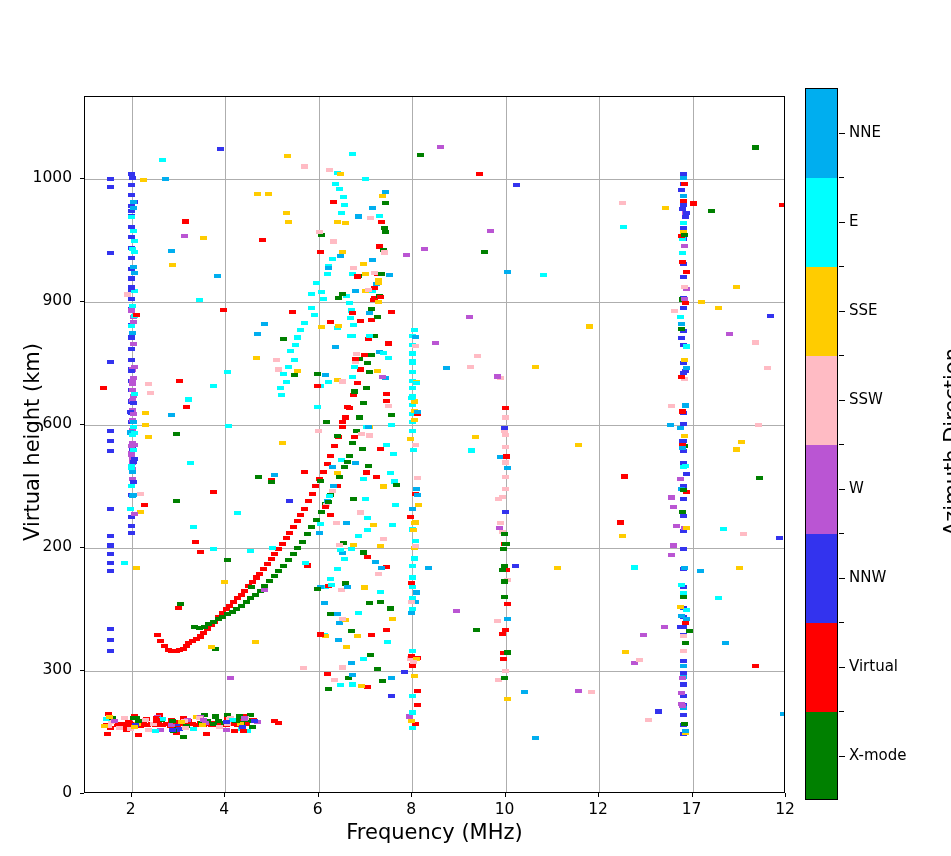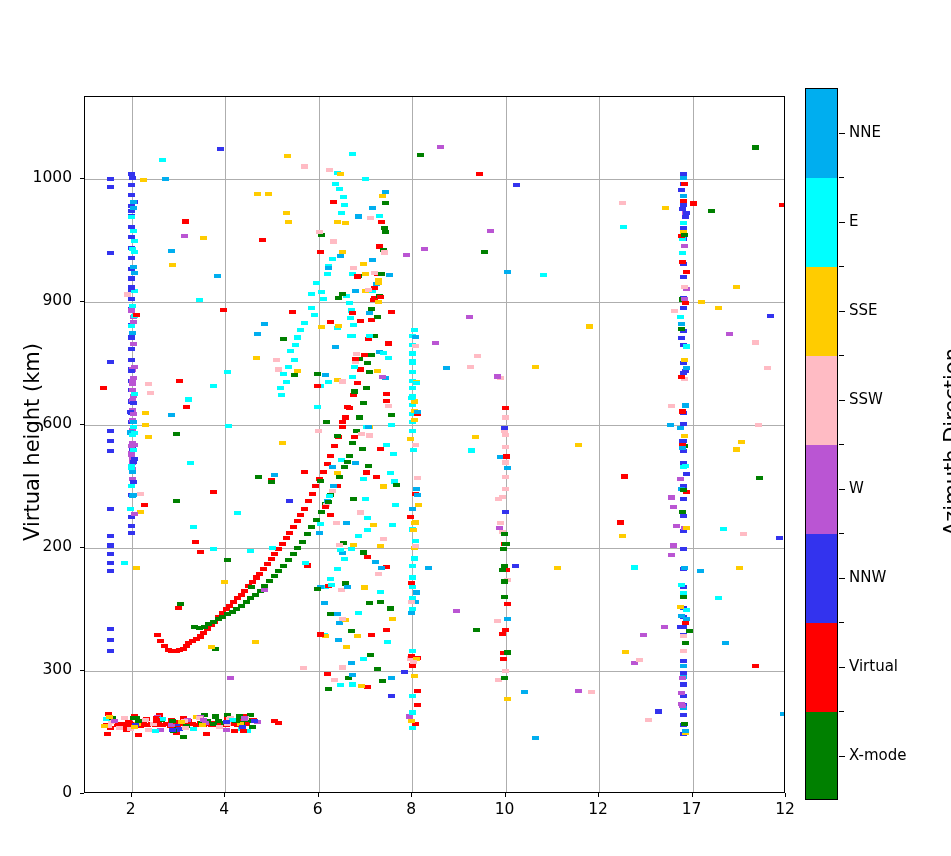--- a/index.html
+++ b/index.html
@@ -1118,20 +1118,21 @@
       <div class="tick y" style="top: 546.9px;"></div>
       <div class="ytlabel" style="top: 546.9px;">200</div>
       <div class="tick y" style="top: 423.9px;"></div>
       <div class="ytlabel" style="top: 423.9px;">600</div>
       <div class="tick y" style="top: 300.9px;"></div>
       <div class="ytlabel" style="top: 300.9px;">900</div>
       <div class="tick y" style="top: 177.8px;"></div>
       <div class="ytlabel" style="top: 177.8px;">1000</div>
     </div>
 
+  <div id="xlabel">Frequency (MHz)</div>
   <div id="ylabel">Virtual height (km)</div>
 
   <div id="cbar">
       <div class="cseg" style="top: 0px; height: 89.6px; background: rgb(0, 174, 239);"></div>
       <div class="cseg" style="top: 89px; height: 89.6px; background: rgb(0, 255, 255);"></div>
       <div class="cseg" style="top: 178px; height: 89.6px; background: rgb(255, 204, 0);"></div>
       <div class="cseg" style="top: 267px; height: 89.6px; background: rgb(255, 187, 196);"></div>
       <div class="cseg" style="top: 356px; height: 89.6px; background: rgb(186, 85, 211);"></div>
       <div class="cseg" style="top: 445px; height: 89.6px; background: rgb(51, 51, 238);"></div>
       <div class="cseg" style="top: 534px; height: 89.6px; background: rgb(255, 0, 0);"></div>

